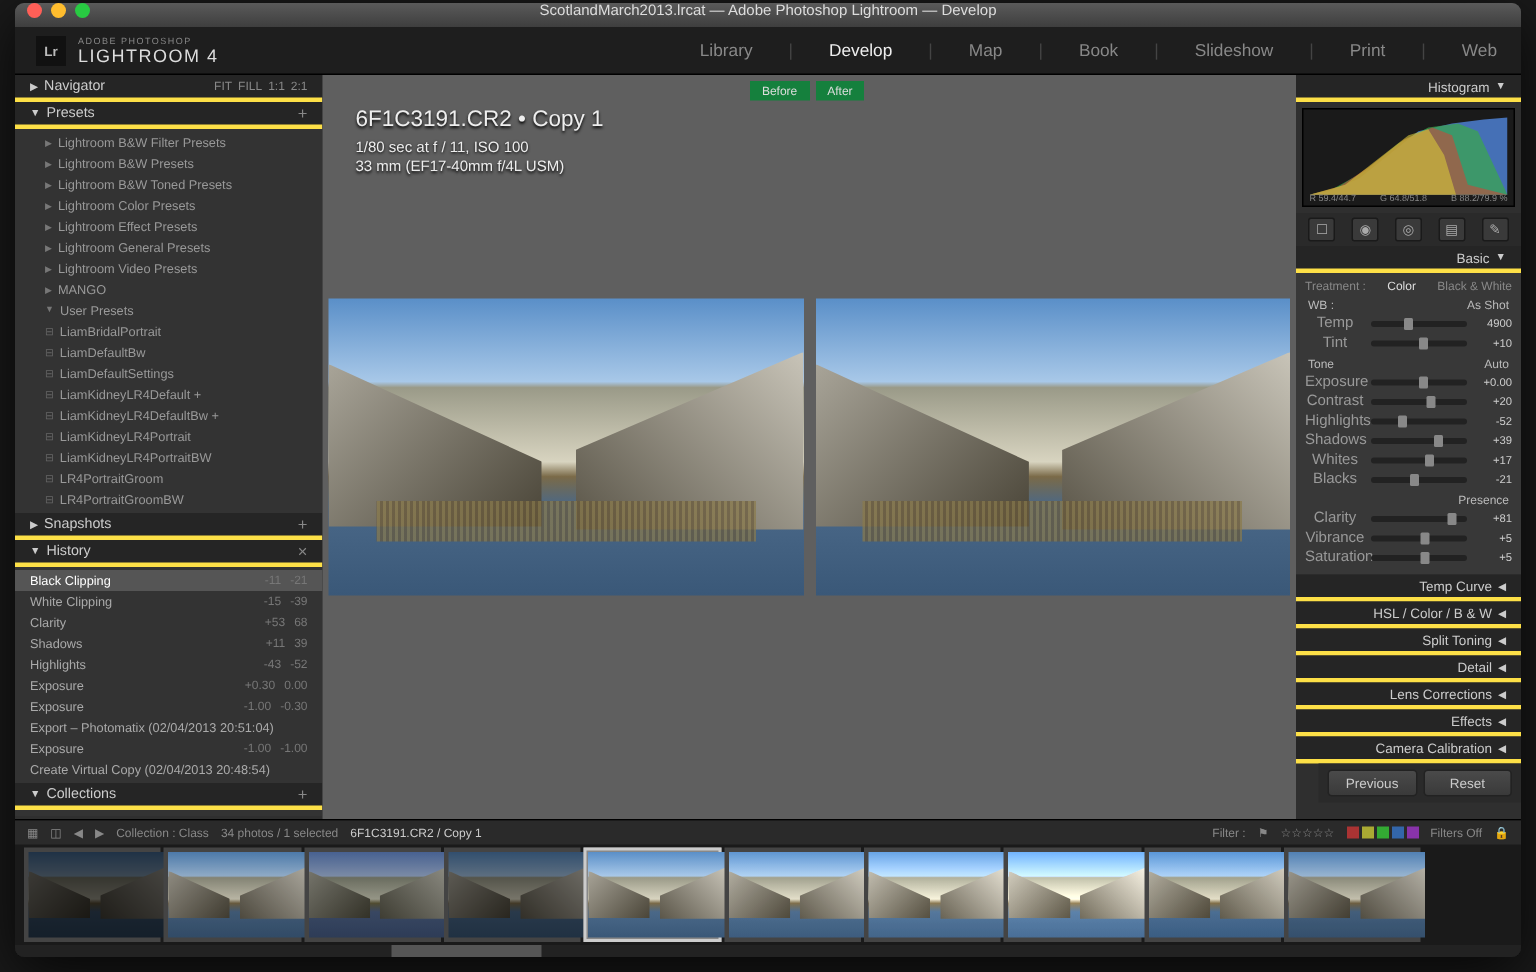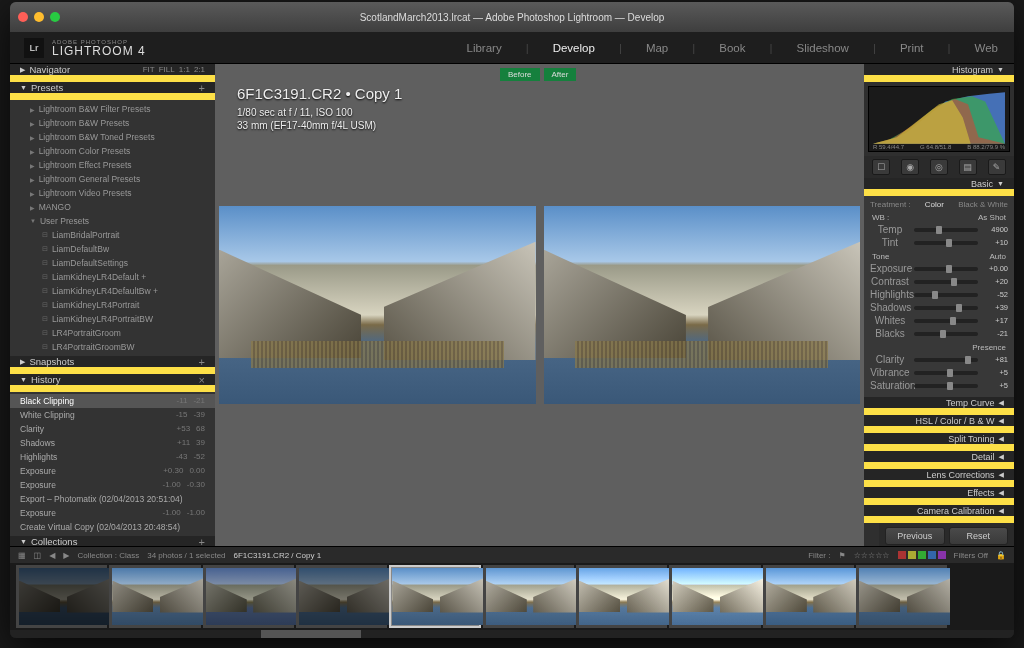--- a/index.html
+++ b/index.html
@@ -1,20 +1,20 @@
 <!DOCTYPE html>
 <html><head>
 <meta charset="utf-8">
 <style>
 * { margin: 0; padding: 0; box-sizing: border-box; font-family: "Helvetica Neue", Arial, sans-serif; }
 body { background: #1a1a1a; width: 1024px; height: 648px; overflow: hidden; position: relative; }
 
 .mac-window { position: absolute; top: 2px; left: 10px; right: 10px; bottom: 10px; background: #2a2a2a; border-radius: 6px; box-shadow: 0 10px 40px rgba(0,0,0,0.8); overflow: hidden; display: flex; flex-direction: column; }
 
-.titlebar { height: 30px; background: linear-gradient(#5a5a5a, #3e3e3e); display: flex; align-items: center; padding: 0 8px; font-size: 10px; color: #ddd; position: relative; }
+.titlebar { height: 16px; background: linear-gradient(#5a5a5a, #3e3e3e); display: flex; padding: 0 8px; font-size: 10px; color: #ddd; position: relative; }
 .traffic-lights { display: flex; gap: 6px; }
 .traffic-light { width: 10px; height: 10px; border-radius: 50%; }
 .tl-red { background: #ff5f57; }
 .tl-yellow { background: #ffbd2e; }
 .tl-green { background: #28ca42; }
 .titlebar-title { position: absolute; left: 50%; transform: translateX(-50%); font-size: 10px; }
 
 .header { height: 32px; background: #1e1e1e; display: flex; align-items: center; padding: 0 14px; border-bottom: 1px solid #000; }
 .logo-box { width: 20px; height: 20px; background: #111; display: flex; align-items: center; justify-content: center; font-size: 9px; color: #bbb; font-weight: bold; margin-right: 8px; }
 .logo-text { display: flex; flex-direction: column; line-height: 1; }
@@ -25,30 +25,30 @@
 .modules .sep { color: #444; }
 .modules .active { color: #eee; }
 
 .main-body { flex: 1; display: flex; min-height: 0; }
 
 .left-panel, .right-panel { width: 205px; background: #2f2f2f; overflow-y: auto; font-size: 9px; color: #aaa; scrollbar-width: thin; }
 .left-panel::-webkit-scrollbar, .right-panel::-webkit-scrollbar { width: 6px; }
 .left-panel::-webkit-scrollbar-thumb, .right-panel::-webkit-scrollbar-thumb { background: #555; }
 .right-panel { width: 150px; }
 
-.panel-header { height: 18px; background: #252525; display: flex; align-items: center; padding: 0 10px; font-size: 9.5px; color: #ccc; cursor: pointer; border-bottom: 7px solid #fde047; }
+.panel-header { height: 18px; background: #252525; display: flex; align-items: center; padding: 0 10px; font-size: 9.5px; color: #ccc; cursor: pointer; border-bottom: 3px solid #fde047; }
 .panel-header .tri { margin-right: 4px; font-size: 7px; }
 .panel-header .plus { margin-left: auto; font-size: 11px; color: #888; }
 .panel-header.right-align { justify-content: flex-end; font-size: 9px; }
 .panel-header.right-align .tri-r { margin-left: 4px; font-size: 7px; }
 
 .panel-body { background: #333; padding: 2px 0; }
 .preset-item { padding: 2px 10px 2px 20px; font-size: 8.5px; color: #999; cursor: pointer; display: flex; align-items: center; }
 .preset-item .tri { font-size: 6px; margin-right: 4px; color: #777; }
-.preset-item.sub { padding-left: 32px; font-size: 8.5px; }
+.preset-item.sub { padding-left: 20px; font-size: 8.5px; }
 .preset-item.sub::before { content: "⊟"; margin-right: 4px; font-size: 7px; color: #666; }
 
 .history-item { padding: 2px 10px; font-size: 8.5px; display: flex; justify-content: space-between; cursor: pointer; }
 .history-item.active { background: #555; color: #fff; }
 .history-item .vals { color: #777; font-size: 8px; display: flex; gap: 6px; }
 
 .button-row { display: flex; gap: 4px; padding: 4px 6px; background: #2a2a2a; margin-left: 15px; }
 .lr-btn { flex: 1; background: linear-gradient(#4a4a4a,#3a3a3a); border: 1px solid #222; border-radius: 3px; font-size: 9px; color: #ccc; text-align: center; padding: 3px 0; cursor: pointer; }
 
 .center { flex: 1; background: #5f5f5f; display: flex; flex-direction: column; position: relative; }

